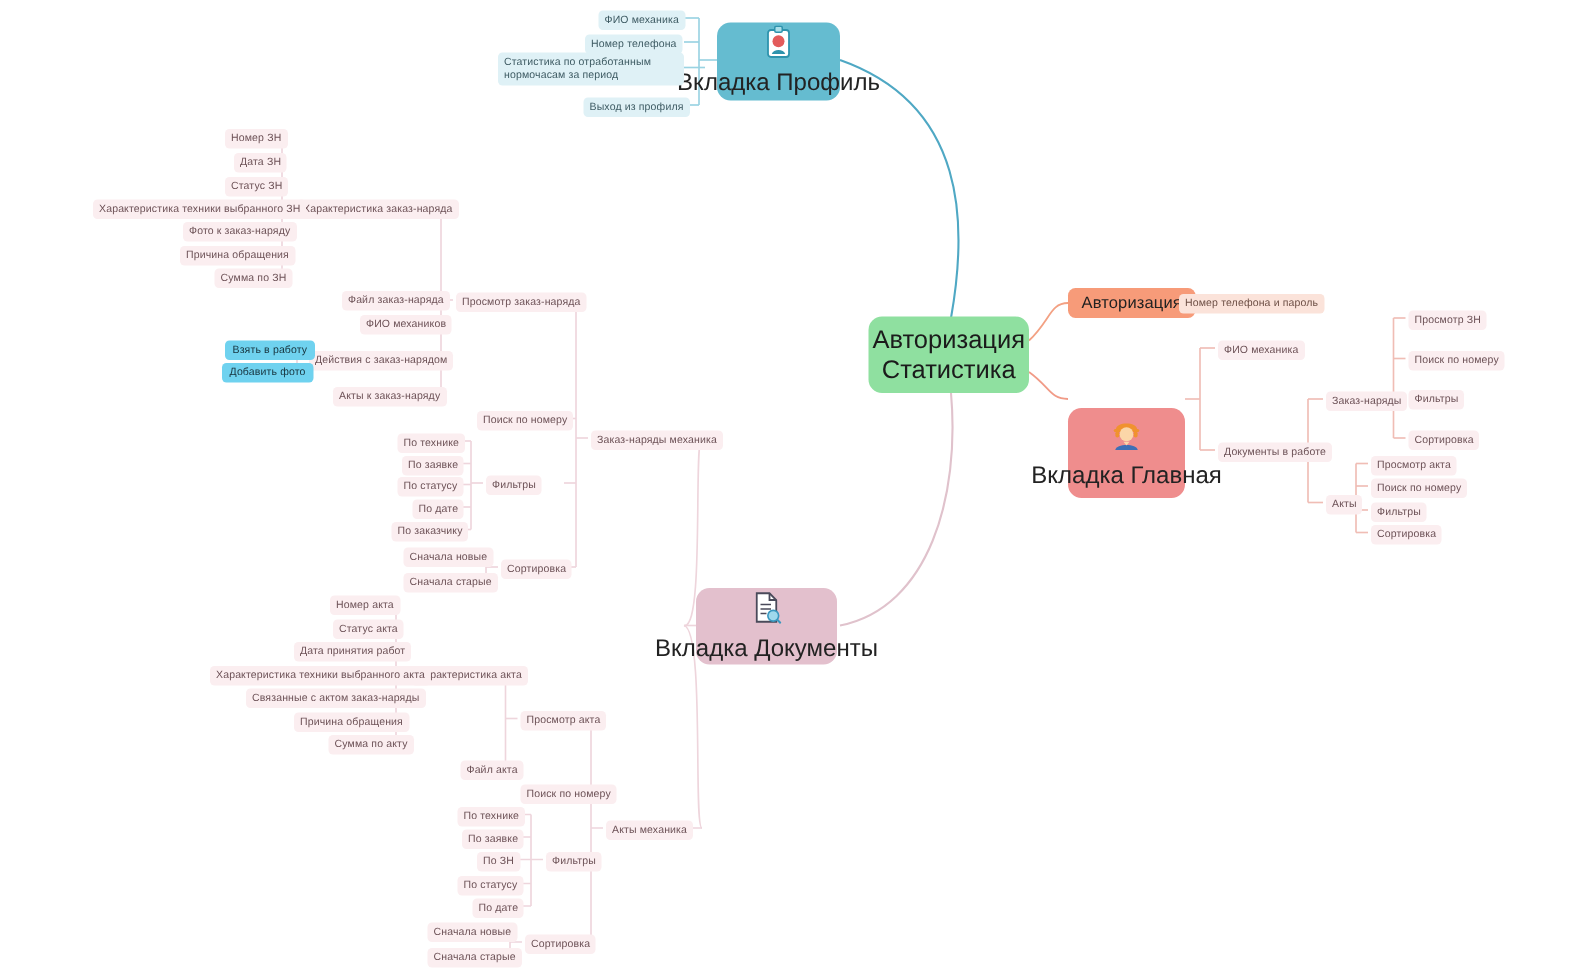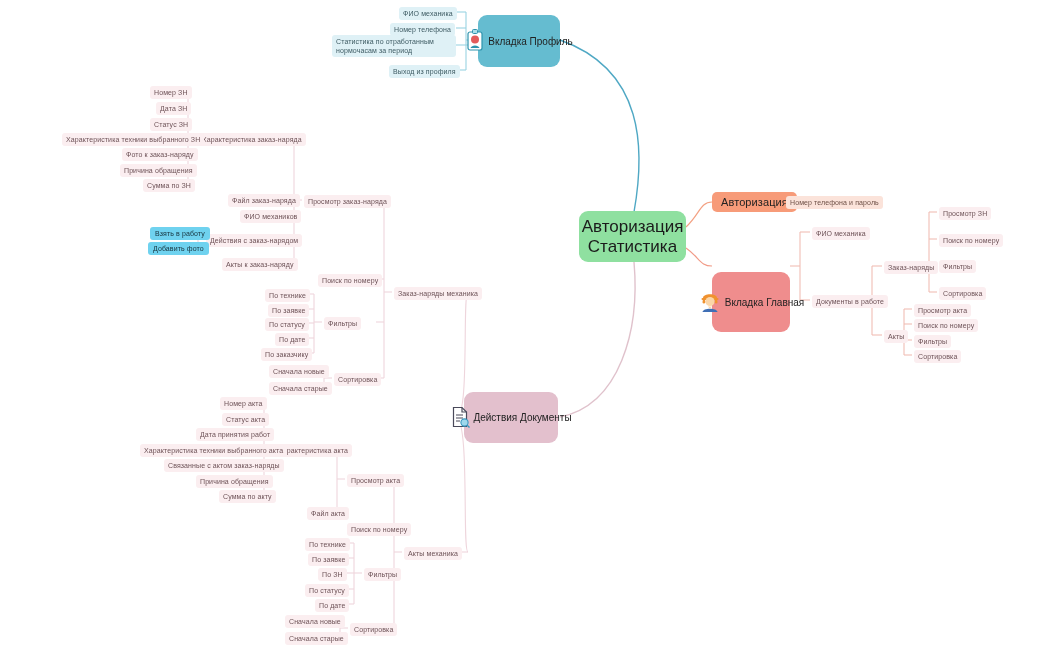--- a/index.html
+++ b/index.html
@@ -12,23 +12,23 @@
   
   .central{
     background:#8fe0a0;border-radius:9px;color:#1b1b1b;
     font-size:17px;line-height:20px;text-align:center;
     display:flex;align-items:center;justify-content:center;
     padding:6px 10px;
   }
 
   
   .tabnode{
-    border-radius:9px;display:flex;flex-direction:row;
+    border-radius:9px;display:flex;flex-direction:column;
     align-items:center;justify-content:center;gap:3px;
-    font-size:10px;color:#222;padding:6px 8px;
+    font-size:16px;color:#222;padding:6px 8px;
   }
   .tabnode.blue{background:#65bcd0;}
   .tabnode.pink{background:#e3c0cd;}
   .tabnode.red{background:#ef8d8d;}
   .tabnode .lbl{white-space:nowrap;}
 
   
   .pill{
     position:absolute;box-sizing:border-box;
     font-size:7px;line-height:9px;letter-spacing:.1px;
@@ -237,21 +237,21 @@
   <div class="node tabnode pink" style="left:464px;top:392px;width:94px;height:51px;">
     <span class="icon">
       <svg width="20" height="22" viewBox="0 0 20 22">
         <path d="M3.5 1.5 H12 L16.5 6 V20.5 H3.5 Z" fill="#ffffff" stroke="#4a4a5a" stroke-width="1.2"></path>
         <path d="M12 1.5 L12 6 L16.5 6" fill="none" stroke="#4a4a5a" stroke-width="1.2"></path>
         <path d="M6 9 H13 M6 12 H13 M6 15 H10" stroke="#4a4a5a" stroke-width="1.1"></path>
         <circle cx="14.5" cy="16.5" r="3.6" fill="#9fd8ec" stroke="#3a97bf" stroke-width="1.1"></circle>
         <path d="M17.2 19.2 L19.5 21.5" stroke="#3a97bf" stroke-width="1.4"></path>
       </svg>
     </span>
-    <span class="lbl">Действия Документы</span>
+    <span class="lbl">Вкладка Документы</span>
   </div>
 
   <div class="pill pink" style="left:394px;top:287px;">Заказ-наряды механика</div>
 
   <div class="pill pink" style="left:304px;top:195px;">Просмотр заказ-наряда</div>
 
   <div class="pill pink" style="left:198px;top:133px;">Характеристика заказ-наряда</div>
   <div class="pill pink ta-r" style="left:150px;top:86px;">Номер ЗН</div>
   <div class="pill pink ta-r" style="left:156px;top:102px;">Дата ЗН</div>
   <div class="pill pink ta-r" style="left:150px;top:118px;">Статус ЗН</div>

